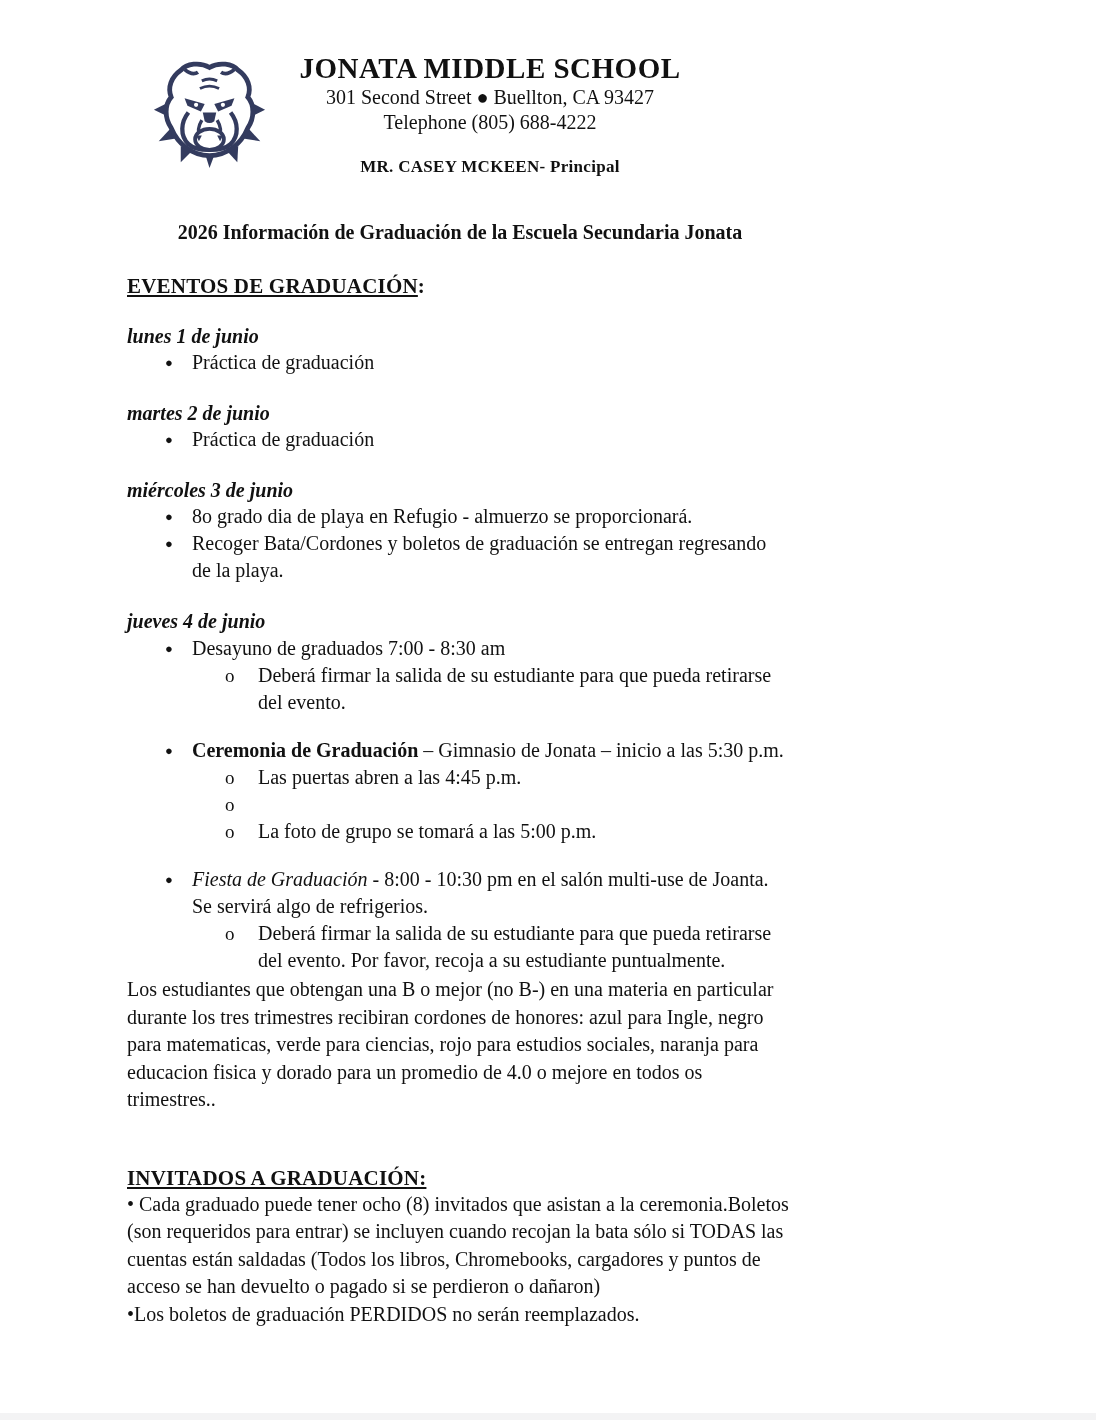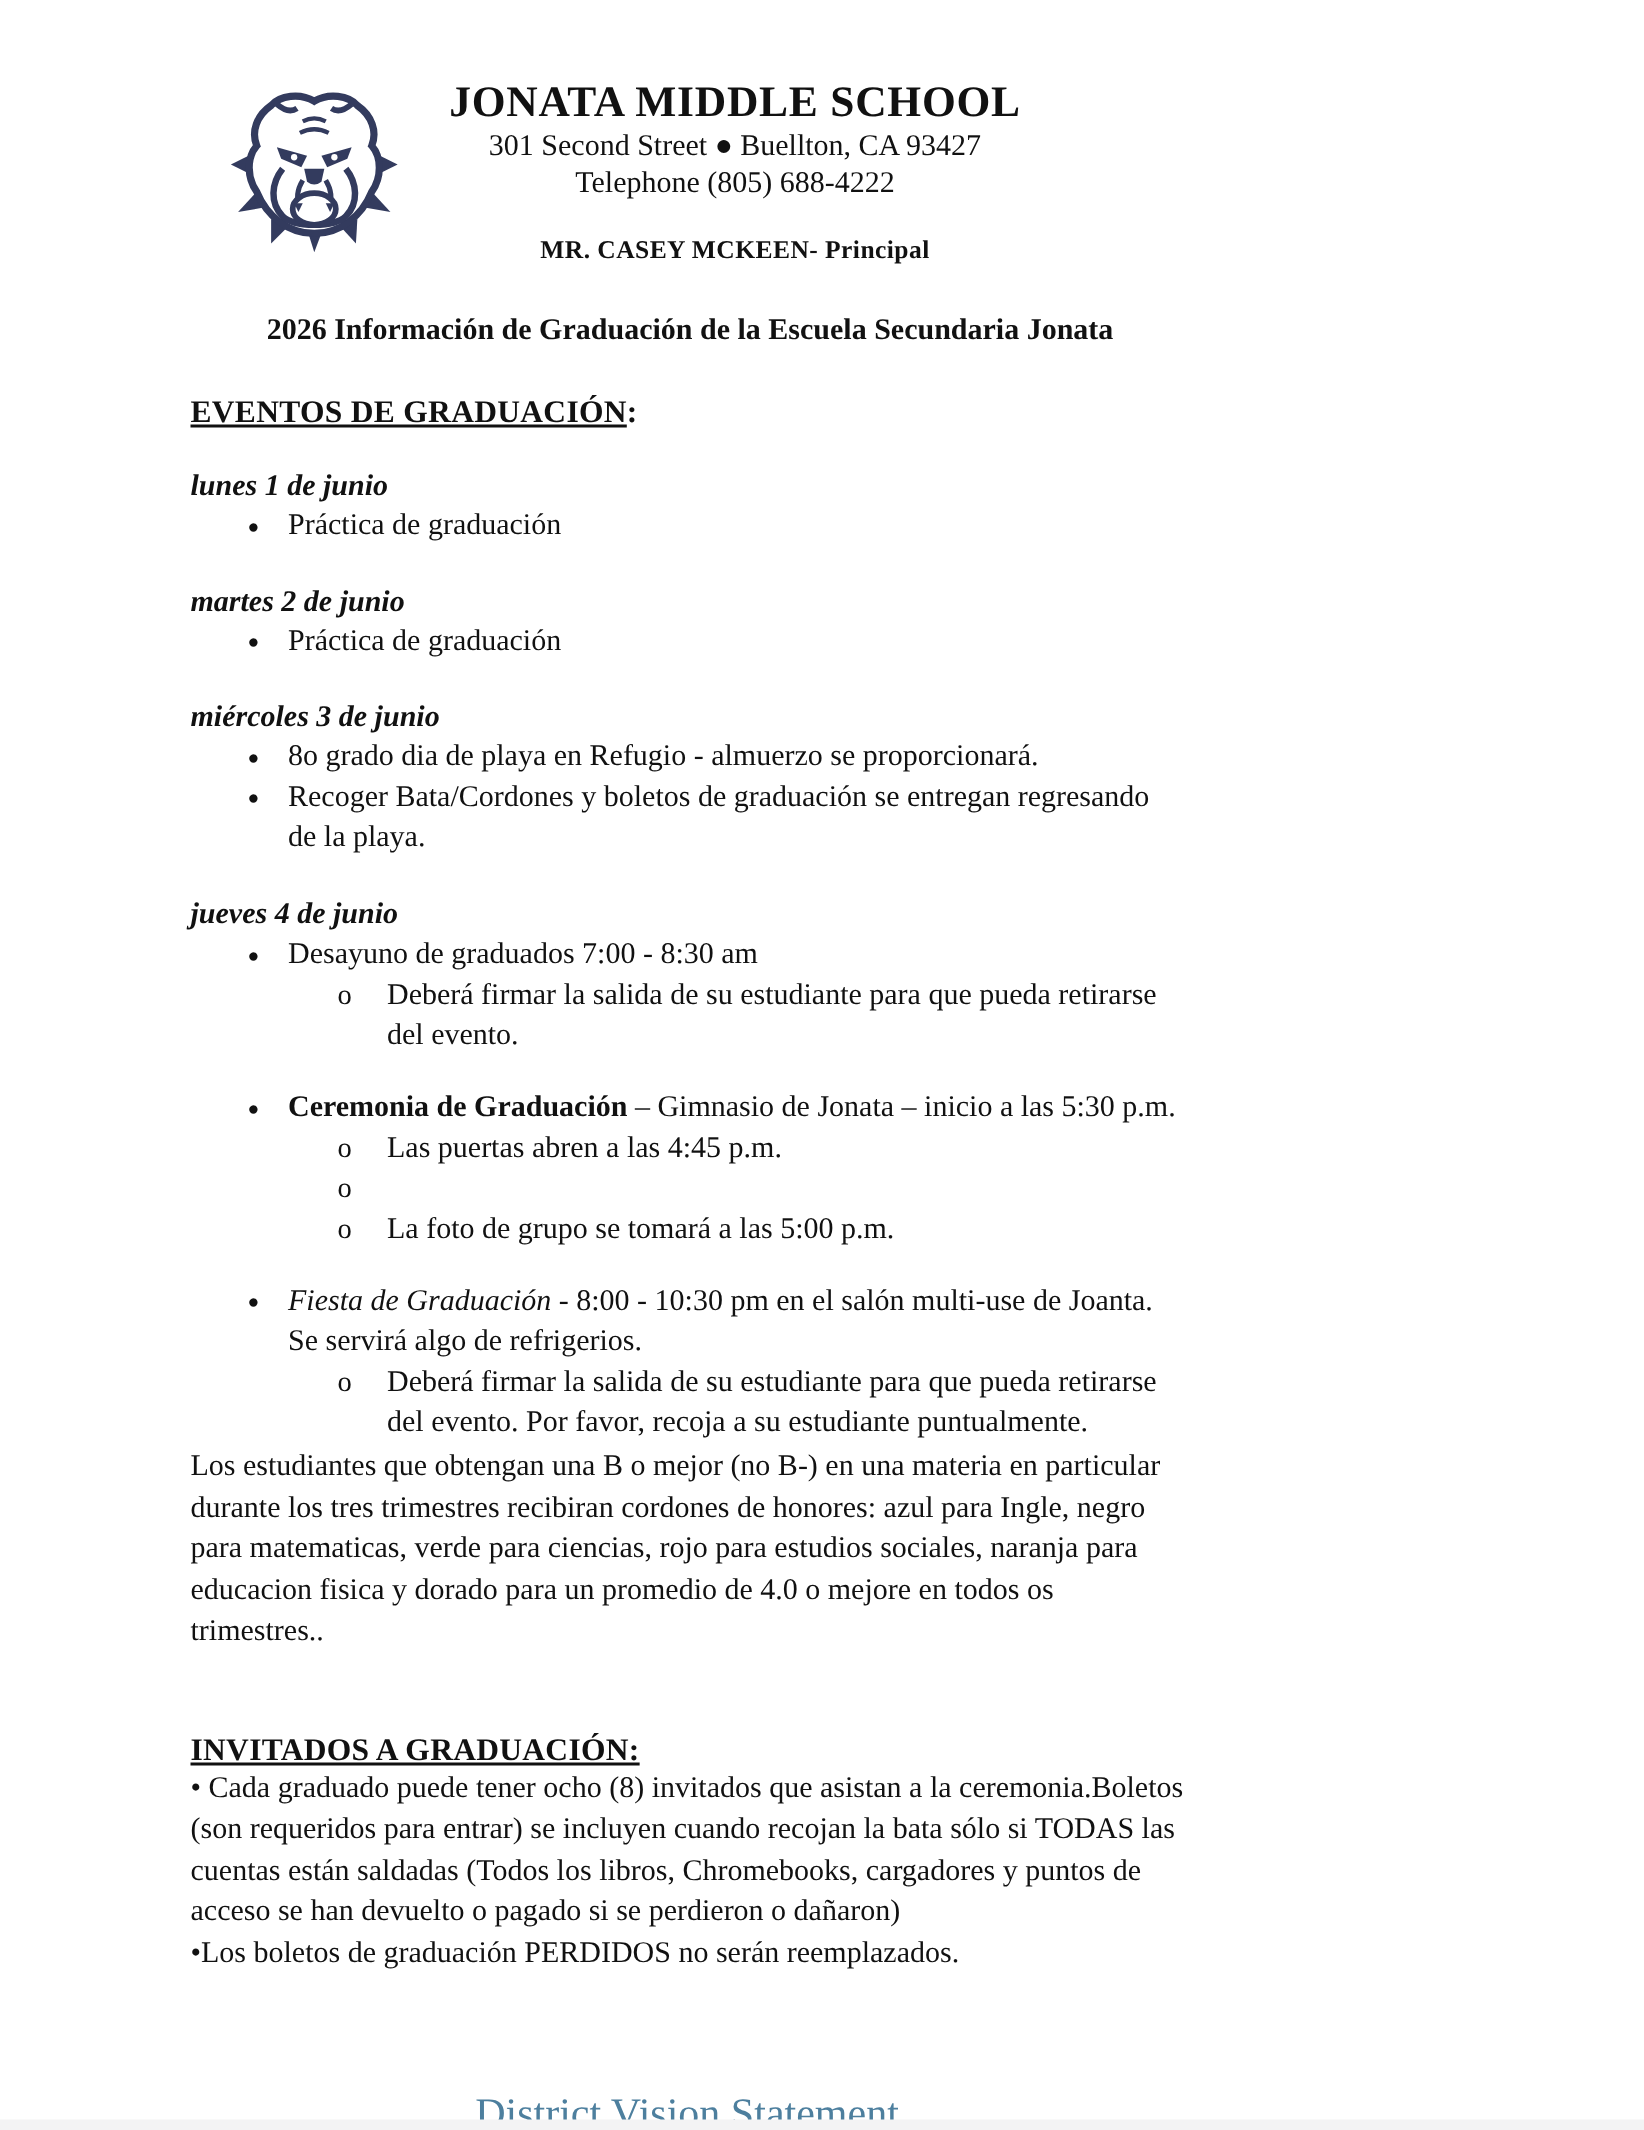--- a/index.html
+++ b/index.html
@@ -10,21 +10,21 @@
 
   
   .header { position:relative; padding-top:52px; }
   .logo { position:absolute; left:152px; top:55px; width:115px; height:115px; }
   .header-center { text-align:center; padding-left:60px; }
   .school-name { font-size:29px; font-weight:bold; letter-spacing:0.5px; }
   .school-address, .school-phone { font-size:20px; line-height:25px; }
   .principal { font-size:17px; font-weight:bold; margin-top:22px; letter-spacing:0.3px; }
 
   
-  .doc-title { text-align:center; font-size:20px; font-weight:bold; margin-top:32px; }
+  .doc-title { text-align:center; font-size:20px; font-weight:bold; margin-top:44px; }
 
   
   .content { padding:0 131px 0 127px; }
 
   .sec-heading { font-size:21px; font-weight:bold; letter-spacing:0.2px; }
   .sec-heading .u { text-decoration:underline;text-align:center; }
   .eventos-heading { margin-top:30px; }
 
   .day { margin-top:24px; }
   .day-date { font-size:20px; font-weight:bold; font-style:italic; line-height:26px; }

